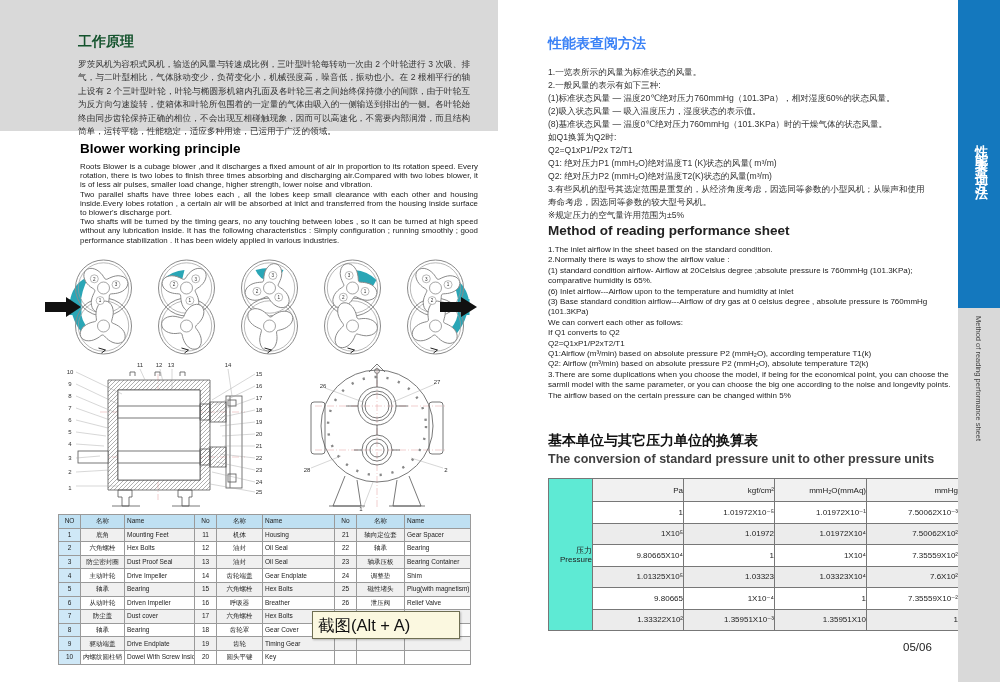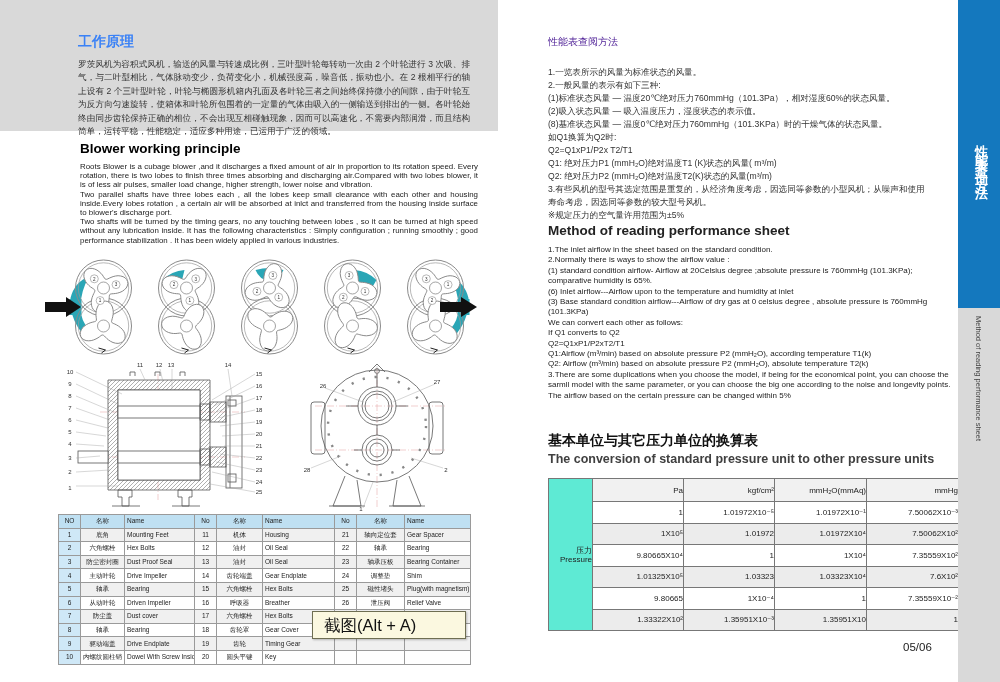--- a/index.html
+++ b/index.html
@@ -1,53 +1,53 @@
 <!DOCTYPE html>
 <html><head>
 <meta charset="utf-8">
 <style>
   html,body{margin:0;padding:0}
   body{width:1000px;height:682px;position:relative;background:#fff;overflow:hidden;
        font-family:"Liberation Sans","DejaVu Sans",sans-serif;color:#222}
   .abs{position:absolute}
   
   .gray-block{left:0;top:0;width:498px;height:131px;background:#d9d9d9}
-  .cn-title{left:78px;top:33px;font-size:14px;font-weight:bold;color:#3b82f6}
+  .cn-title{left:78px;top:33px;font-size:14px;font-weight:bold;color:#14532d}
   .cn-para{left:78px;top:58px;width:392px;font-size:8.6px;line-height:13.4px;color:#333;text-align:justify}
   .en-title-left{left:80px;top:141px;font-size:13.5px;font-weight:bold;color:#000}
   .en-paras{left:80px;top:162px;width:398px;font-size:7.9px;line-height:9.2px;color:#222;text-align:justify}
   .en-paras .tline{margin:0}
   #lobes-wrap{left:40px;top:255px;width:440px;height:104px}
   #tech-wrap{left:60px;top:360px;width:410px;height:152px}
   .co{font-size:6px;fill:#333;text-anchor:middle}
   
   .parts{left:58px;top:514px;width:412px;border-collapse:collapse;table-layout:fixed;
          font-size:6.5px;line-height:8px}
   .parts th,.parts td{border:1px solid #9a9a9a;padding:1px 2px;height:10.6px;text-align:center;
          white-space:nowrap;overflow:hidden}
   .parts th{background:#bfe0f2;font-weight:normal}
   .parts th:nth-child(3n){text-align:left}
   .parts td:nth-child(3n){text-align:left}
   .parts tbody tr:nth-child(odd){background:#f0f0f0}
   .parts tbody td:nth-child(1){background:#cfe8f7}
   
-  .rp-title{left:548px;top:35px;font-size:10px;font-weight:normal;color:#4c1d95}
+  .rp-title{left:548px;top:35px;font-size:14px;font-weight:bold;color:#3b82f6}
   .rp-cn{left:548px;top:66px;width:402px;font-size:8.6px;line-height:13px;color:#333}
   .rp-en-title{left:548px;top:223px;font-size:13.5px;font-weight:bold}
   .rp-en{left:548px;top:245px;width:404px;font-size:8px;line-height:10.4px;color:#222}
   .conv-cn{left:548px;top:432px;font-size:14px;font-weight:bold;color:#111}
   .conv-en{left:548px;top:452px;font-size:12.5px;font-weight:bold;color:#404040}
   .conv{left:548px;top:478px;width:410px;border-collapse:collapse;table-layout:fixed;font-size:8px}
   .conv th,.conv td{border:1px solid #777;text-align:right;height:20.5px;padding:0;overflow:hidden}
   .conv th{background:#f1f1f1;font-weight:normal;height:22px}
   .conv .plabel{background:#5eead4;font-size:8px;line-height:9px}
   .conv tbody tr:nth-child(odd):not(:first-child){background:#ececec}
   
   .tooltip{left:312px;top:611px;width:141px;height:26px;background:#fbf8e0;border:1px solid #6e6e52;
-           font-size:16.5px;line-height:26px;padding-left:11px;color:#111;z-index:20;
+           font-size:16.5px;line-height:26px;padding-left:5px;color:#111;z-index:20;
            box-shadow:1px 1px 2px rgba(0,0,0,.25)}
   
   .sidebar{right:0;top:0;width:42px;height:682px}
   .sb-blue{position:absolute;top:0;left:0;width:42px;height:308px;background:#1478be}
   .sb-gray{position:absolute;top:308px;left:0;width:42px;height:374px;background:#d9d9d9}
   .sb-cn{position:absolute;left:14px;top:134px;writing-mode:vertical-rl;text-orientation:upright;
          color:#fff;font-size:13px;letter-spacing:7px;font-weight:bold}
   .sb-en{position:absolute;left:16px;top:8px;writing-mode:vertical-rl;font-size:7.5px;color:#444}
   .page-num{left:903px;top:641px;font-size:11.5px;color:#222}
 </style>

